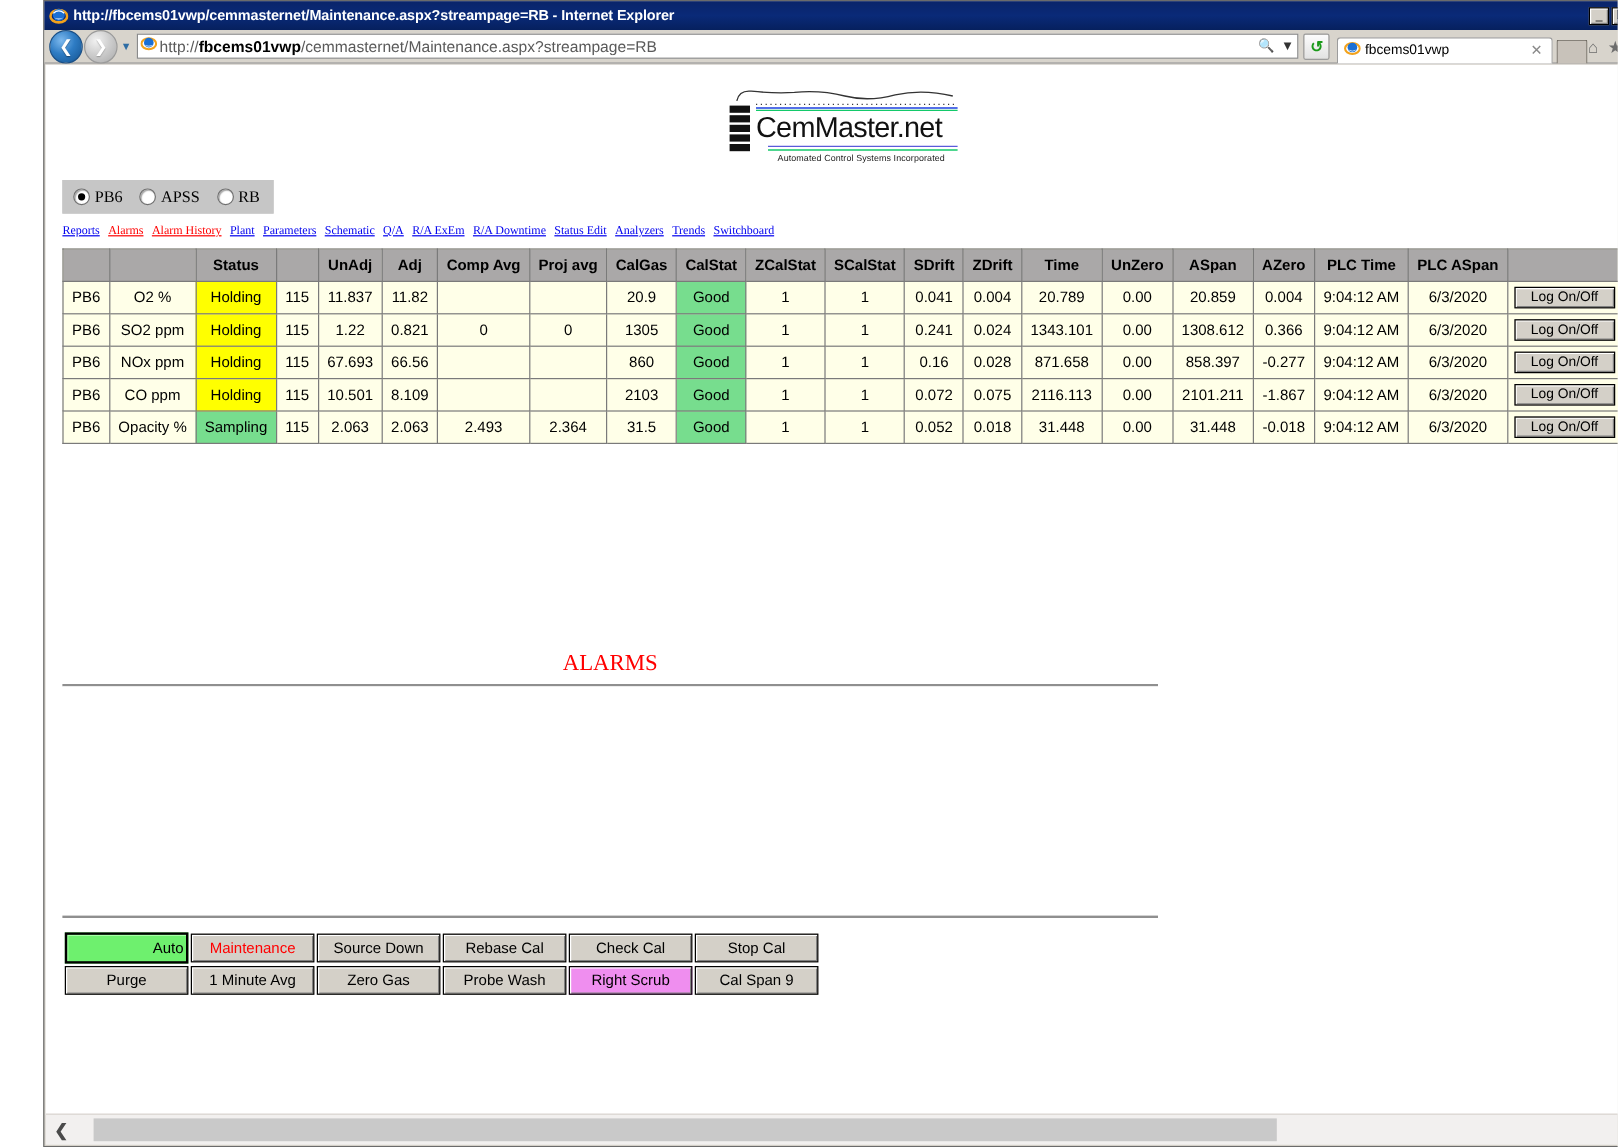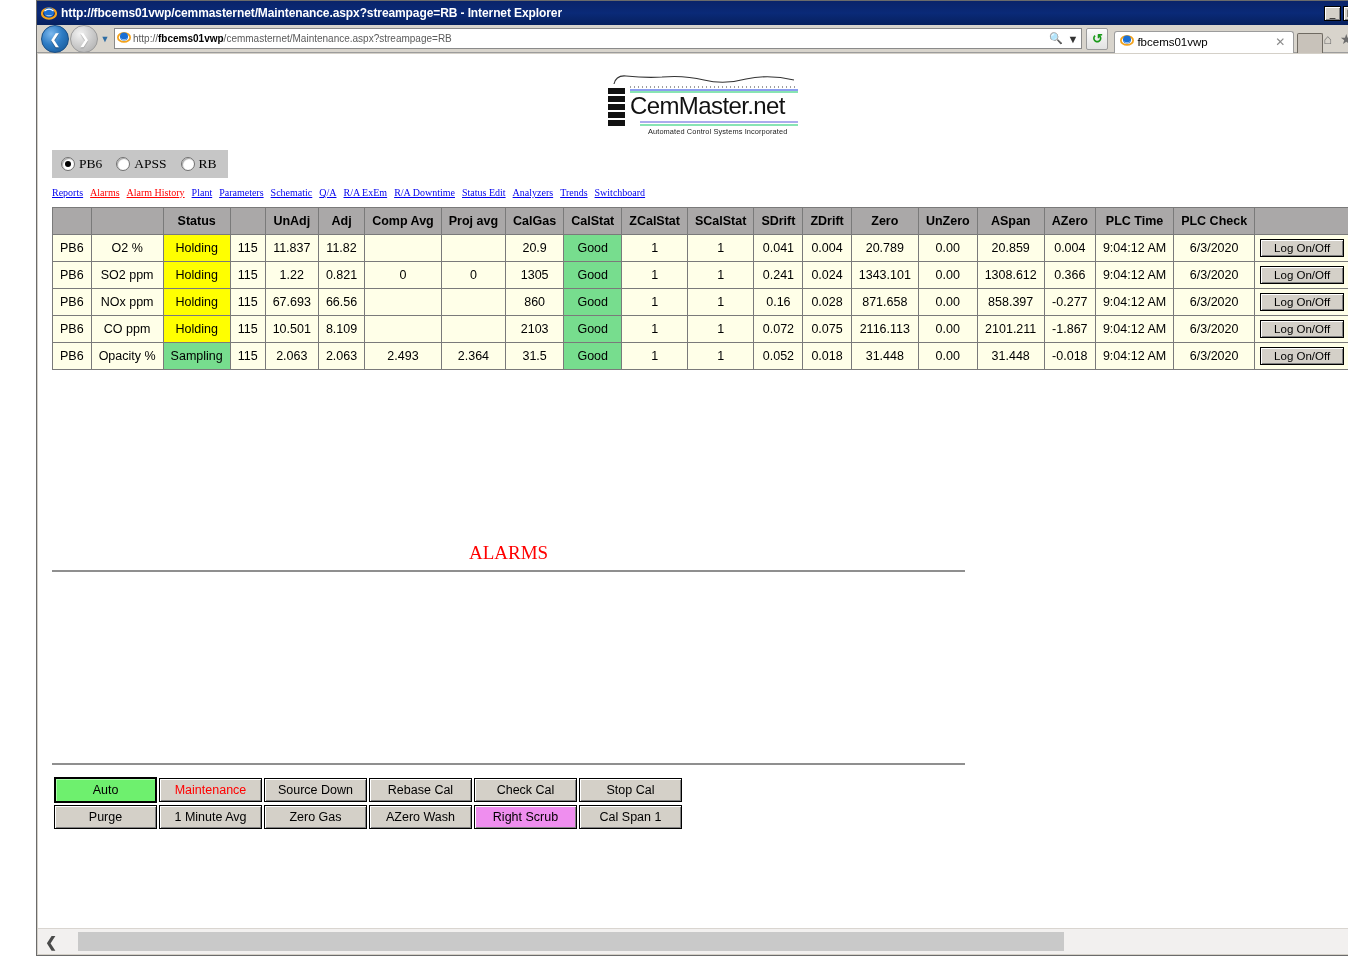--- a/index.html
+++ b/index.html
@@ -99,21 +99,21 @@
     background: #ffffff;
     border: 1px solid #8a8a8a;
     display: flex; align-items: center;
     margin: 0 2px 0 2px;
     box-sizing: border-box;
     min-width: 0;
   }
   #addr-icon { width: 18px; text-align: center; flex: 0 0 auto; }
   #addr-text {
     flex: 1 1 auto;
-    font-size: 10px;
+    font-size: 13px;
     color: #5a5a5a;
     white-space: nowrap; overflow: hidden;
     font-family: "Liberation Sans", sans-serif;
   }
   #addr-text b { color: #000; font-weight: bold; }
   .addr-ctl {
     width: 17px; height: 19px; flex: 0 0 auto;
     display: flex; align-items: center; justify-content: center;
     font-size: 11px; color: #333;
     cursor: pointer;
@@ -334,20 +334,21 @@
     border: 1px solid #000;
     box-shadow: inset 1px 1px 0 #fff, inset -1px -1px 0 #818181;
     box-sizing: border-box;
     cursor: pointer;
     white-space: nowrap;
   }
   .ctlbtn.green { background: #6ef06e; }
   .ctlbtn.green.sel {
     border: 2px solid #000;
     box-shadow: inset 1px 1px 0 #aaffaa;
+    text-align: right;
   }
   .ctlbtn.pink { background: #ef8eef; }
   .ctlbtn.redtext { color: #ff0000; }
   .ctlbtn.empty {
     background: transparent; border: none; box-shadow: none; cursor: default;
   }
 
   
   #vscroll {
     position: absolute;
@@ -530,26 +531,26 @@
                 <th>UnAdj</th>
                 <th>Adj</th>
                 <th>Comp Avg</th>
                 <th>Proj avg</th>
                 <th>CalGas</th>
                 <th>CalStat</th>
                 <th>ZCalStat</th>
                 <th>SCalStat</th>
                 <th>SDrift</th>
                 <th>ZDrift</th>
-                <th>Zero</th>
+                <th>Time</th>
                 <th>UnZero</th>
                 <th>ASpan</th>
                 <th>AZero</th>
                 <th>PLC Time</th>
-                <th>PLC Check</th>
+                <th>PLC ASpan</th>
                 <th></th>
               </tr>
           </thead>
           <tbody id="tbody-rows">
               <tr>
                 <td>PB6</td>
                 <td>O2 %</td>
                 <td class="holding">Holding</td>
                 <td>115</td>
                 <td>11.837</td>
@@ -710,27 +711,27 @@
                 <td>
                   <span class="ctlbtn">Purge</span>
                 </td>
                 <td>
                   <span class="ctlbtn">1 Minute Avg</span>
                 </td>
                 <td>
                   <span class="ctlbtn">Zero Gas</span>
                 </td>
                 <td>
-                  <span class="ctlbtn">AZero Wash</span>
+                  <span class="ctlbtn">Probe Wash</span>
                 </td>
                 <td>
                   <span class="ctlbtn pink">Right Scrub</span>
                 </td>
                 <td>
-                  <span class="ctlbtn">Cal Span 1</span>
+                  <span class="ctlbtn">Cal Span 9</span>
                 </td>
               </tr>
             </tbody>
         </table>
       </div>
 
     </div>
   </div>
 
   <div id="vscroll">

